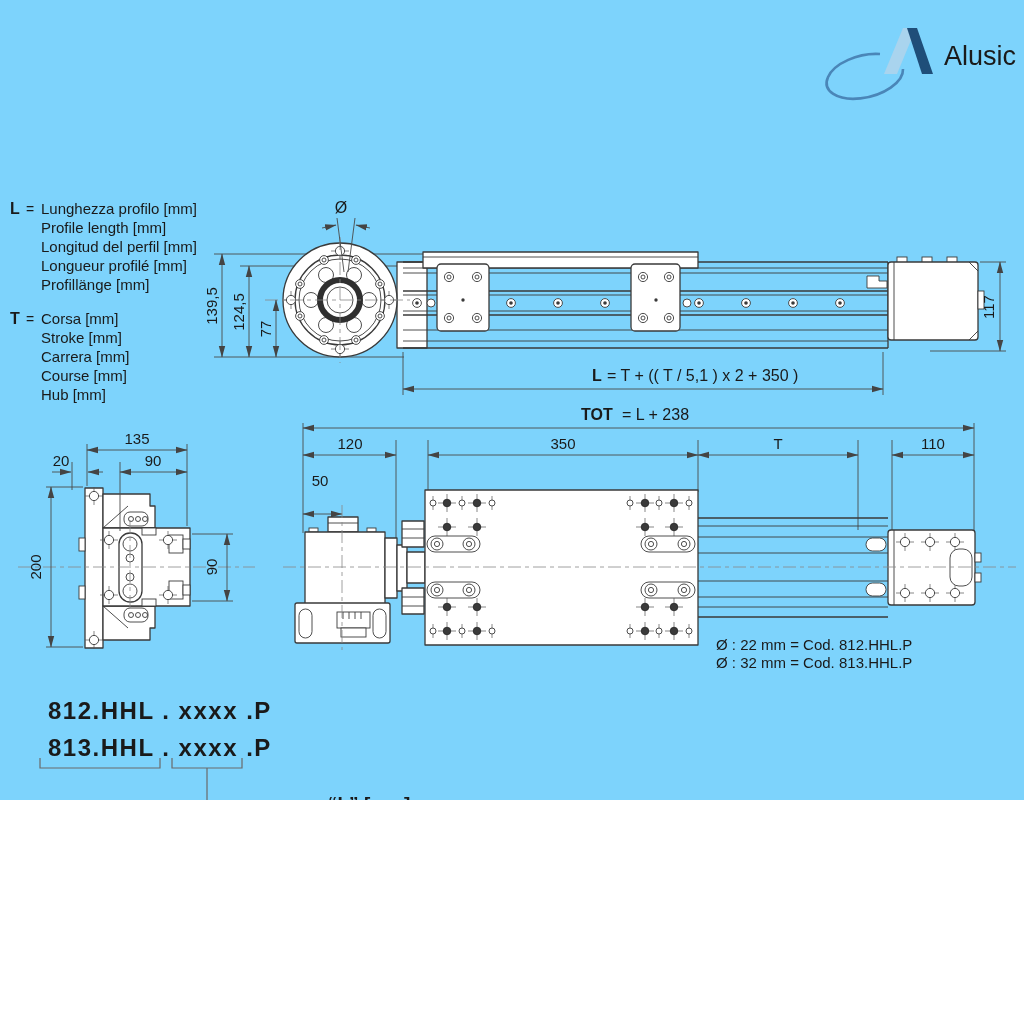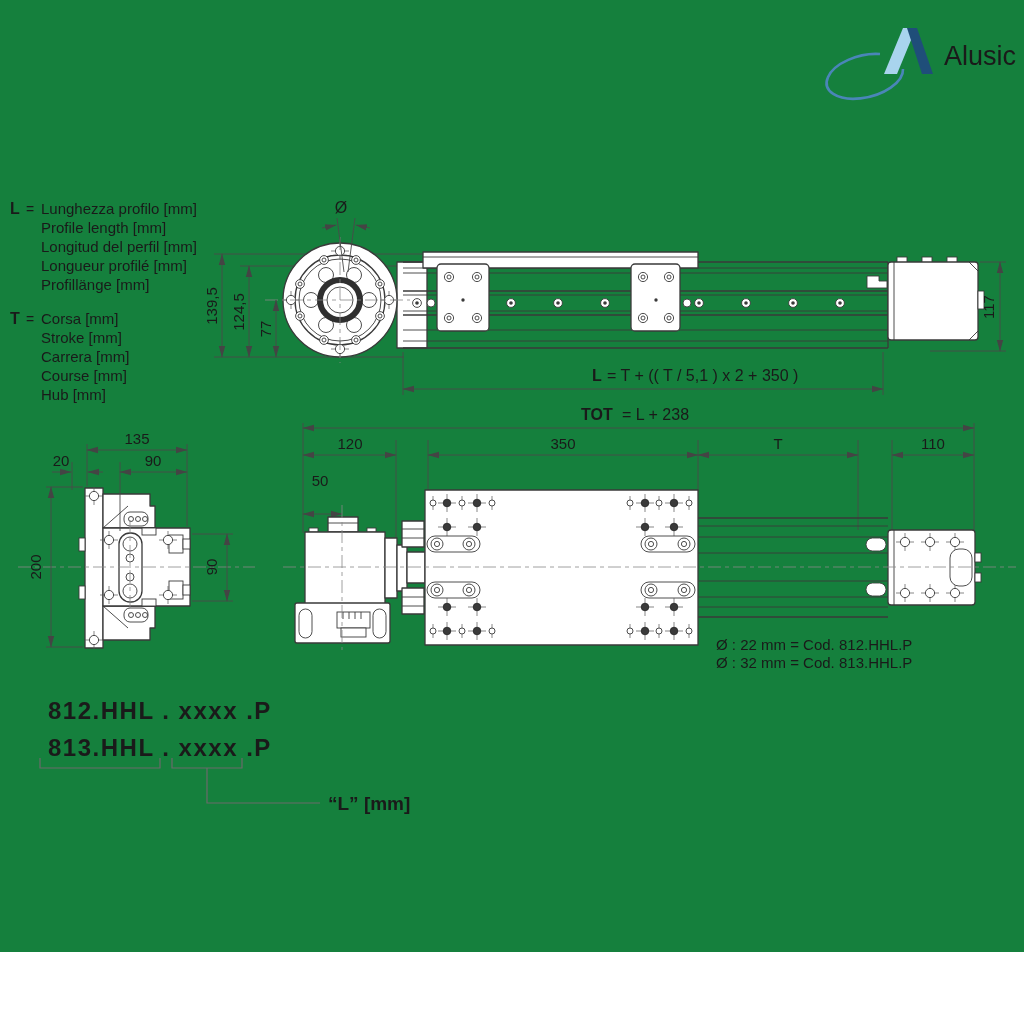--- a/index.html
+++ b/index.html
@@ -1,16 +1,16 @@
 <!DOCTYPE html>
 <html><head>
 <meta charset="utf-8">
 <style>
   html,body{margin:0;padding:0;background:#fff;}
-  #stage{position:relative;width:1024px;height:952px;background:#15803d;overflow:hidden;}
+  #stage{position:relative;width:1024px;height:800px;background:#7dd3fc;overflow:hidden;}
   svg text{font-family:"Liberation Sans","DejaVu Sans",sans-serif;fill:#1a1a1a;}
   .t14{font-size:14px}.t15{font-size:15px}.t16{font-size:16px}.t19{font-size:19px}.t24{font-size:24px}.t27{font-size:27px}
   .b{font-weight:bold}
   .mid{text-anchor:middle}
   .ol{fill:none;stroke:#3a3a3a;stroke-width:1.3;stroke-linejoin:round}
   .olf{fill:#fff;stroke:#3a3a3a;stroke-width:1.3;stroke-linejoin:round}
   .ol2{fill:none;stroke:#3a3a3a;stroke-width:0.9}
   .ol2f{fill:#fff;stroke:#3a3a3a;stroke-width:0.9}
   .dk{fill:#3a3a3a;stroke:none}
   .dim{stroke:#4a4a4a;stroke-width:0.9;fill:none}

